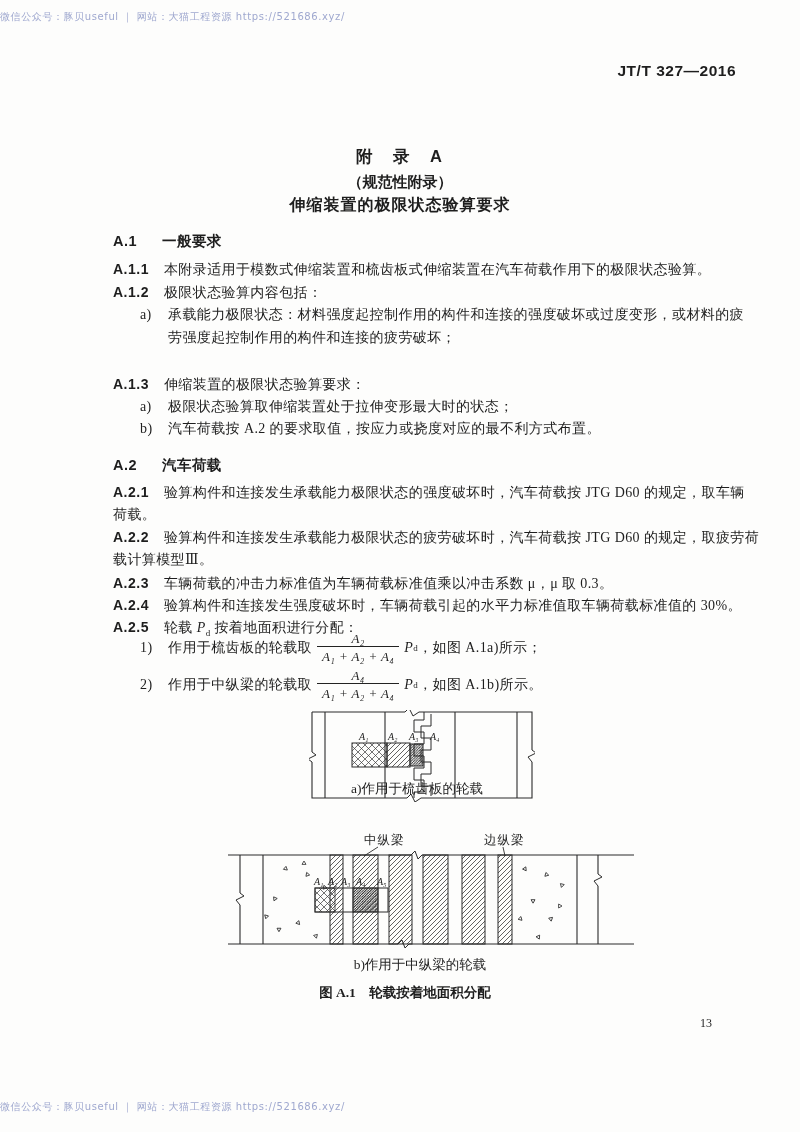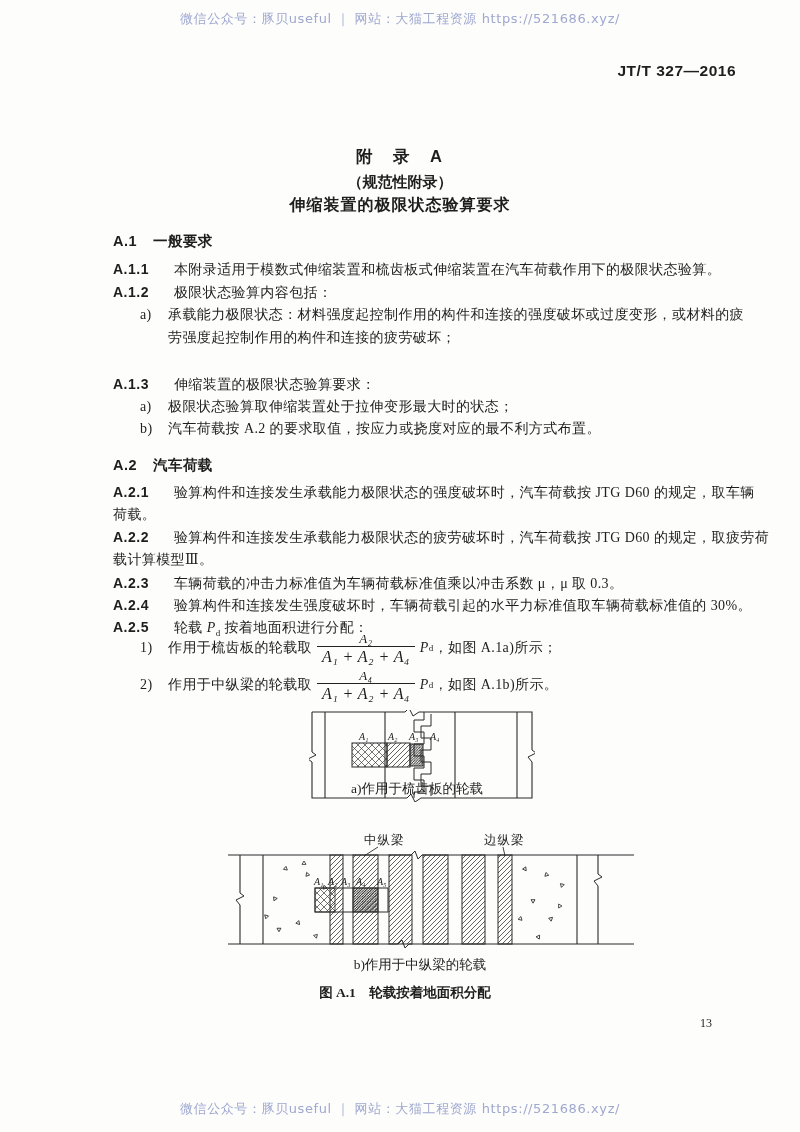--- a/index.html
+++ b/index.html
@@ -1,39 +1,39 @@
 <!DOCTYPE html>
 <html><head>
 <meta charset="utf-8">
 <style>
   html,body{margin:0;padding:0;background:#e8e8e8;}
   .page{position:relative;width:800px;height:1132px;background:#fdfdfc;overflow:hidden;
         font-family:"Liberation Serif","DejaVu Serif",serif;color:#1e1e1e;}
   .abs{position:absolute;}
-  .wm{left:0;width:100%;text-align:center;color:#9fa8cf;font-size:13px;
+  .wm{left:0;width:100%;text-align:left;color:#9fa8cf;font-size:10px;
       font-family:"DejaVu Sans",sans-serif;letter-spacing:.6px;white-space:nowrap;}
   .hdr{right:64px;top:62px;font-family:"Liberation Sans","DejaVu Sans",sans-serif;
        font-weight:bold;font-size:15.5px;letter-spacing:.5px;}
   .ttl{left:0;width:100%;text-align:center;font-weight:bold;white-space:nowrap;}
   .t1{top:146px;font-size:16.5px;letter-spacing:2px;font-family:"Liberation Sans",sans-serif;}
   .t2{top:173px;font-size:15px;}
   .t3{top:195px;font-size:16px;letter-spacing:1px;}
   .line{left:113px;width:650px;font-size:14px;line-height:20px;letter-spacing:.4px;white-space:nowrap;}
   .sec{font-family:"Liberation Sans","DejaVu Sans",sans-serif;font-weight:bold;font-size:14.5px;}
-  .sec .cnum{margin-right:16px;}
-  .cnum{font-family:"Liberation Sans","DejaVu Sans",sans-serif;font-weight:bold;margin-right:25px;letter-spacing:.5px;}
+  .sec .cnum{margin-right:25px;}
+  .cnum{font-family:"Liberation Sans","DejaVu Sans",sans-serif;font-weight:bold;margin-right:15px;letter-spacing:.5px;}
   .item{left:140px;}
   .cont2{left:168px;}
   .marker{display:inline-block;min-width:17px;margin-right:11px;}
   .frow{display:flex;align-items:center;left:140px;font-size:14px;letter-spacing:.4px;white-space:nowrap;}
   .frow .marker{margin-right:11px;}
   .frac{display:inline-block;text-align:center;vertical-align:middle;margin:0 5px;
         font-style:italic;font-family:"Liberation Serif",serif;}
   .fnum{display:block;font-size:13px;line-height:15px;}
-  .fden{display:block;border-top:1px solid #222;font-size:16px;line-height:17px;padding:1px 5px 0 5px;}
+  .fden{display:block;border-top:1px solid #222;font-size:13px;line-height:17px;padding:1px 5px 0 5px;}
   .pv{font-style:italic;font-family:"Liberation Serif",serif;}
   sub.ps{font-size:9px;}
   .cap{font-size:13.5px;text-align:center;white-space:nowrap;}
   .capb{font-weight:bold;}
   .pgnum{left:700px;top:1016px;font-size:12px;}
   svg{display:block;}
   svg text{font-family:"Liberation Serif","DejaVu Serif",serif;}
   .svgA{font-style:italic;font-size:10px;fill:#1e1e1e;}
   .svgCJK{font-size:12.5px;fill:#1e1e1e;letter-spacing:1px;}
 </style>

